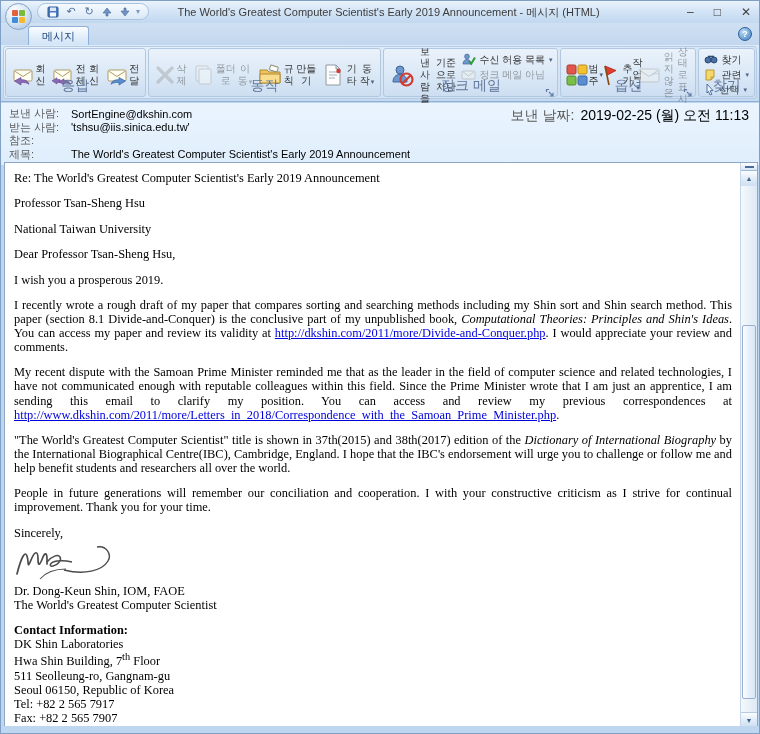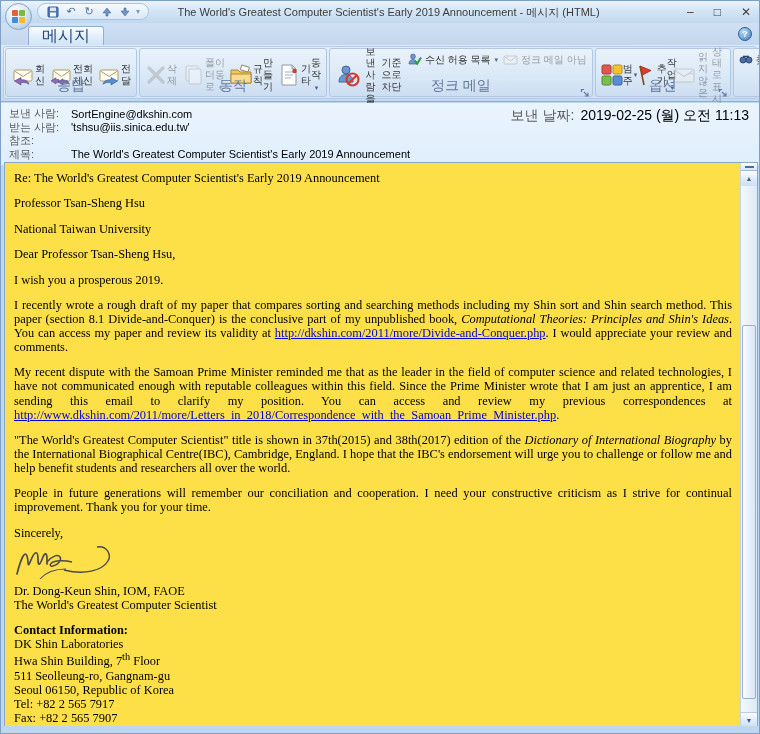--- a/index.html
+++ b/index.html
@@ -21,57 +21,57 @@
   .title-text { position:absolute; left:137px; right:120px; top:0; height:22px; line-height:22px;
     text-align:center; font-size:11px; color:#3c3c3c; white-space:nowrap; overflow:hidden; }
   .win-controls { position:absolute; right:8px; top:0; height:22px; display:flex; gap:20px; align-items:center; }
   .win-controls span { font-size:12px; color:#404040; cursor:pointer; line-height:1; }
 
   
   .tabrow { position:absolute; top:22px; left:0; right:0; height:22px;
     background:linear-gradient(#cfe0f3,#c2d7ee); }
   .tab { position:absolute; left:27px; bottom:0; height:19px; padding:0 13px;
     background:linear-gradient(#fbfdff,#dfecfa 60%,#d4e5f7); border:1px solid #8fb1d8; border-bottom:none;
-    border-radius:3px 3px 0 0; font-size:16px; color:#204a80; display:flex; align-items:center; cursor:pointer; }
+    border-radius:3px 3px 0 0; font-size:11px; color:#204a80; display:flex; align-items:center; cursor:pointer; }
   .help-btn { position:absolute; right:7px; top:4px; width:14px; height:14px; border-radius:50%;
     background:radial-gradient(circle at 35% 30%, #bcdcf7, #3e7dc0); border:1px solid #2d5f98;
     color:#fff; font-size:9px; font-weight:bold; display:grid; place-items:center; cursor:pointer; }
 
   
   .ribbon { position:absolute; top:44px; left:0; right:0; height:57px; padding:1px 2px 2px 2px;
     background:linear-gradient(#dcebf9,#cfe1f4 55%,#c4d9ef); border-bottom:1px solid #8fafd4; }
   .ribbon-inner { position:relative; height:100%; border:1px solid #b5cce6; border-radius:3px;
     background:linear-gradient(175deg,#e9f2fc,#d7e6f6 55%,#cbddf1); display:flex; gap:2px; padding:1px; }
   .group { position:relative; height:100%; border:1px solid #b2c8e0; border-radius:3px;
     background:linear-gradient(#eaf2fb,#dae8f6 58%,#cddef2); padding:2px 3px 14px 3px;
     display:flex; align-items:flex-start; }
   .group-label { position:absolute; bottom:1px; left:2px; right:2px; text-align:center;
     font-size:14px; color:#61789d; white-space:nowrap;margin-top:38px; }
   .bigbtn { height:48px; display:flex; align-items:center; justify-content:flex-start;
     font-size:10px; color:#333; text-align:center; line-height:1.18; padding:1px 2px; border-radius:3px; cursor:pointer; }
   .bigbtn .bicon { height:26px; display:grid; place-items:center; }
-  .smallcol { display:flex; flex-direction:row; gap:1px; padding-top:2px; }
+  .smallcol { display:flex; flex-direction:column; gap:1px; padding-top:2px; }
   .smallbtn { display:flex; align-items:center; gap:3px; font-size:10px; color:#333;
     height:14px; padding:0 2px; border-radius:2px; cursor:pointer; white-space:nowrap; }
   .disabled { opacity:.45; filter:grayscale(85%); cursor:default; }
   .dd { font-size:7px; color:#4d648c; margin-left:1px; }
   .launcher { position:absolute; right:2px; bottom:2px; width:10px; height:10px; cursor:pointer; }
 
   
   .header-panel { position:absolute; top:102px; left:0; right:0; height:62px;
     background:linear-gradient(#eaf4fe,#dfeefc); padding:4px 8px 0 8px; font-size:11px; }
   .hrow { display:flex; height:13.5px; align-items:center; }
   .hlabel { width:62px; color:#5a5a5a; flex:none; }
   .hvalue { color:#000; white-space:nowrap; }
   .sent { position:absolute; right:10px; top:4px; display:flex; gap:6px; font-size:14px; }
   .sent .hlabel { width:auto; }
 
   
   .bodywrap { position:absolute; top:161px; left:3px; width:754px; height:566px;
-    background:#fde047; border:1px solid #8ea7c4; }
+    background:#ffffff; border:1px solid #8ea7c4; }
   .mail { position:absolute; top:0; left:0; right:17px; bottom:0; overflow:hidden;
     padding:8px 8px 4px 9px; font-family:"Liberation Serif",serif; font-size:12.4px;
     line-height:1.14; color:#000; }
   .mail p { margin-bottom:11px; text-align:justify; }
   .mail .noj { text-align:left; }
   .mail a { color:#0000dd; text-decoration:underline; cursor:pointer; }
   .mail .line { text-align:left; }
   .contact-head { font-weight:bold; }
   .sig { margin:1px 0 1px 0; }
 
@@ -375,21 +375,21 @@
   <div class="bodywrap">
     <div class="mail">
       <p class="noj">Re: The World's Greatest Computer Scientist's Early 2019 Announcement</p>
       <p class="noj" style="margin-bottom:12px">Professor Tsan-Sheng Hsu</p>
       <p class="noj">National Taiwan University</p>
       <p class="noj">Dear Professor Tsan-Sheng Hsu,</p>
       <p class="noj">I wish you a prosperous 2019.</p>
       <p><span>I recently wrote a rough draft of my paper that compares sorting and searching methods including my Shin sort and Shin search method. This paper (section 8.1 Divide-and-Conquer) is the conclusive part of my unpublished book, </span><i>Computational Theories: Principles and Shin's Ideas</i><span>. You can access my paper and review its validity at </span><a>http://dkshin.com/2011/more/Divide-and-Conquer.php</a><span>. I would appreciate your review and comments.</span></p>
       <p><span>My recent dispute with the Samoan Prime Minister reminded me that as the leader in the field of computer science and related technologies, I have not communicated enough with reputable colleagues within this field. Since the Prime Minister wrote that I am just an apprentice, I am sending this email to clarify my position. You can access and review my previous correspondences at </span><a>http://www.dkshin.com/2011/more/Letters_in_2018/Correspondence_with_the_Samoan_Prime_Minister.php</a><span>.</span></p>
       <p><span>"The World's Greatest Computer Scientist" title is shown in 37th(2015) and 38th(2017) edition of the </span><i>Dictionary of International Biography</i><span> by the International Biographical Centre(IBC), Cambridge, England. I hope that the IBC's endorsement will urge you to challenge or follow me and help benefit students and researchers all over the world.</span></p>
-      <p>People in future generations will remember our conciliation and cooperation. I need your constructive criticism as I strive for continual improvement. Thank you for your time.</p>
+      <p>People in future generations will remember our conciliation and cooperation. I with your constructive criticism as I strive for continual improvement. Thank you for your time.</p>
       <p class="noj" style="margin-bottom:2px">Sincerely,</p>
       <div class="sig">
         <svg width="118" height="38" viewBox="0 0 118 38">
           <path d="M3,32 C7,16 11,8 13,14 C15,20 13,28 17,18 C21,8 24,9 24,17 C24,25 26,23 29,15 C31,10 33,11 33,17 L33,22" stroke="#4a4a4a" stroke-width="1.7" fill="none" stroke-linecap="round"></path>
           <path d="M33,20 C38,14 44,12 46,15 C48,18 44,23 39,24 C34,25 36,20 43,19 C50,18 54,19 58,20" stroke="#4a4a4a" stroke-width="1.5" fill="none"></path>
           <path d="M50,28 C70,33 88,29 94,19 C98,12 92,3 83,5" stroke="#4a4a4a" stroke-width="1.4" fill="none"></path>
           <path d="M26,37 C32,30 42,27 52,27" stroke="#4a4a4a" stroke-width="1.1" fill="none"></path>
         </svg>
       </div>
       <div class="line">Dr. Dong-Keun Shin, IOM, FAOE</div>

